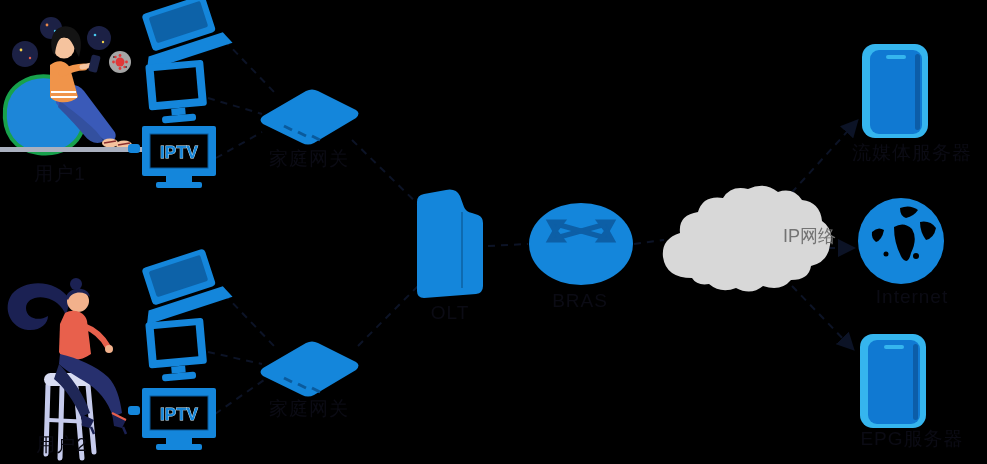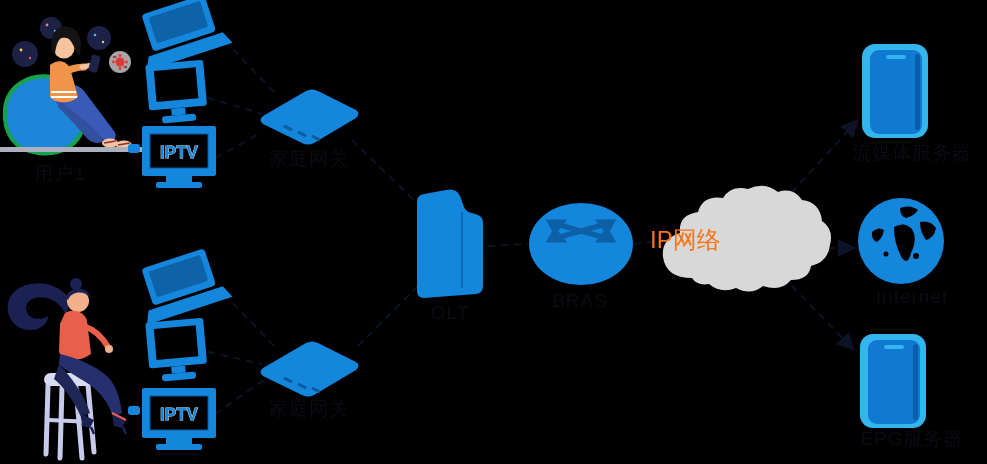--- a/index.html
+++ b/index.html
@@ -7,22 +7,22 @@
     position:relative;width:987px;height:464px;background:#000000;
     overflow:hidden;font-family:"Liberation Sans",sans-serif;
   }
   .abs{position:absolute;}
   .node-label{
     position:absolute;color:#0b0b14;font-size:19px;font-weight:500;
     text-align:center;letter-spacing:1px;line-height:22px;
     font-family:"Liberation Sans",sans-serif;
   }
   .cloud-label{
-    position:absolute;color:#f97316;font-size:24px;font-weight:500;
-    text-align:left;font-family:"Liberation Sans",sans-serif;
+    position:absolute;color:#737373;font-size:18px;font-weight:500;
+    text-align:right;font-family:"Liberation Sans",sans-serif;
   }
   svg{display:block;overflow:visible;}
 </style>
 </head>
 <body>
 
 <div class="canvas">
 
   <svg class="abs" style="left:0;top:0;" width="987" height="464" viewBox="0 0 987 464">
     <defs>
@@ -122,20 +122,21 @@
     <path d="M58,84 C76,88 94,96 106,107 C114,115 118,128 120,143 L111,147 C106,131 96,119 82,111 C70,104 62,99 57,94 Z" fill="#27306e"></path>
     <path d="M57,94 C69,107 82,124 88,143 L79,147 C72,131 62,117 52,109 Z" fill="#1f2757"></path>
 
     <g>
       <path d="M110,143 L124,150 L120,158 L112,156 Z" fill="#1b2153"></path>
       <path d="M79,144 L92,150 L88,158 L80,156 Z" fill="#1b2153"></path>
       <path d="M121,157 L124,164 M89,157 L92,164" stroke="#1b2153" stroke-width="2.5"></path>
       <path d="M110,143 L124,150" stroke="#e8604c" stroke-width="2"></path>
     </g>
   </svg>
+  <div class="node-label" style="left:20px;top:434px;width:84px;">用户2</div>
 
   <svg class="abs" style="left:136px;top:0px;transform:rotate(-18deg);" width="92" height="66" viewBox="0 0 92 66">
     <rect x="13" y="3" width="66" height="39" rx="4" fill="#1486db"></rect>
     <rect x="19" y="8" width="54" height="27" rx="2" fill="#0d62a8"></rect>
     <path d="M7,45 L85,45 L91,58 L1,58 Z" fill="#1486db"></path>
   </svg>
 
   <svg class="abs" style="left:146px;top:60px;transform:rotate(-5deg);" width="64" height="70" viewBox="0 0 64 70">
     <rect x="2" y="2" width="58" height="46" rx="3" fill="#1486db"></rect>
     <rect x="10" y="9" width="42" height="31" fill="#000000"></rect>

